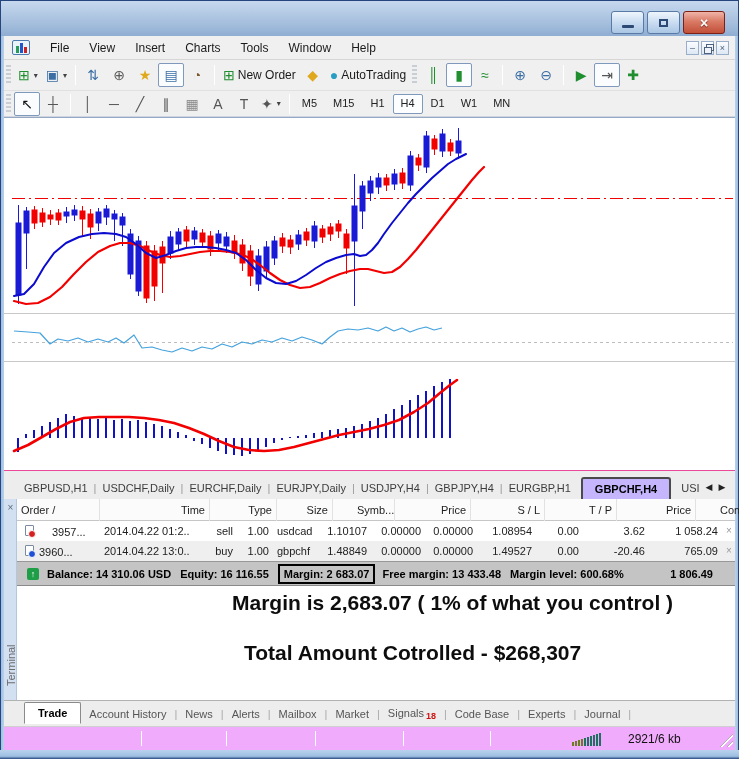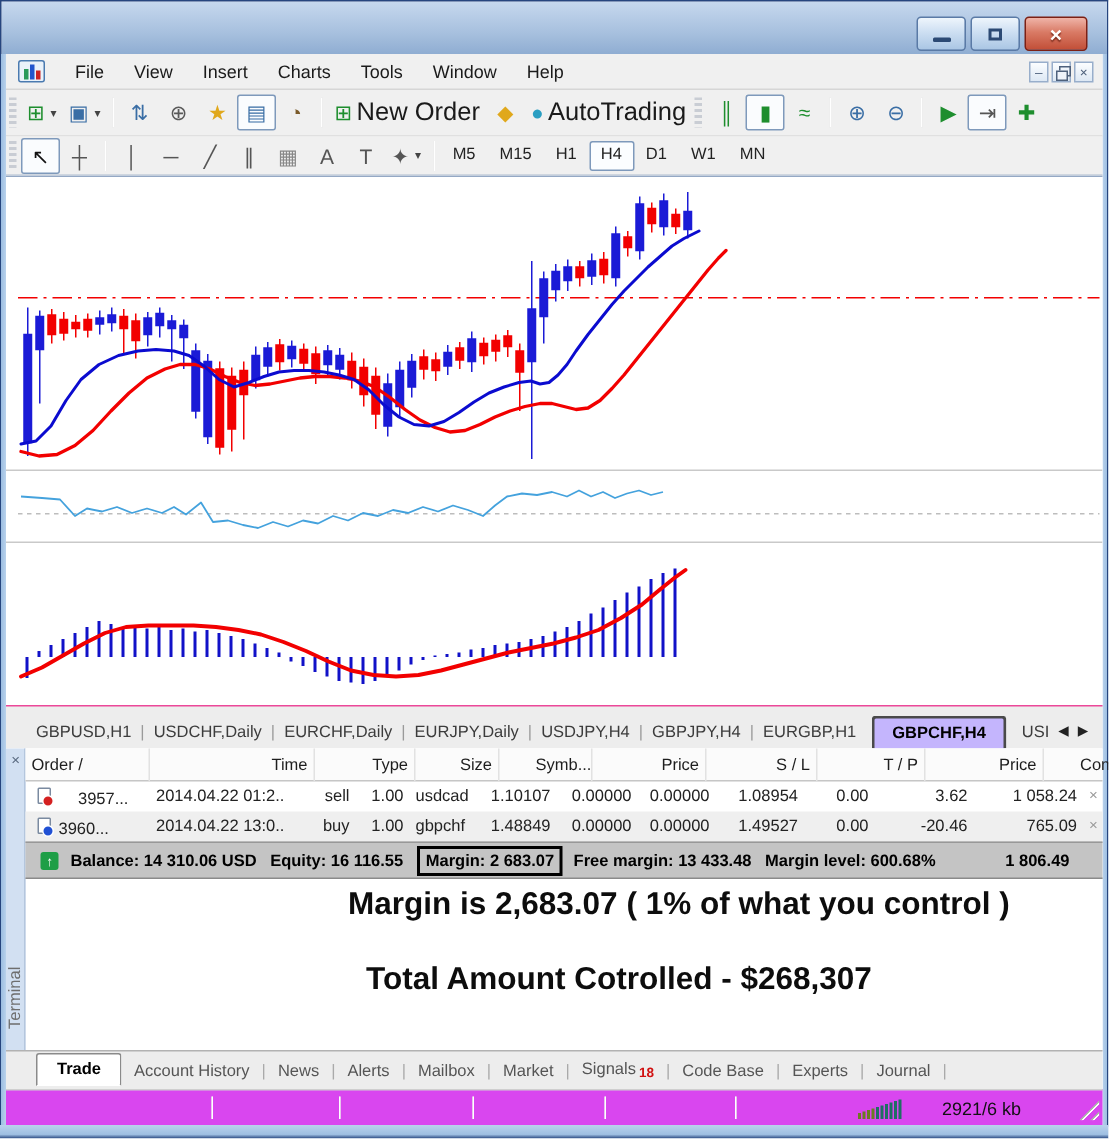--- a/index.html
+++ b/index.html
@@ -41,21 +41,21 @@
   .toolbar{position:absolute;left:4px;width:731px;background:#f0f0f0;display:flex;align-items:center;}
   #toolbar1{top:60px;height:31px;border-bottom:1px solid #e0e0e0;}
   #toolbar2{top:91px;height:26px;border-bottom:1px solid #cfd6df;}
   .grip{width:5px;height:20px;margin:0 3px 0 2px;
     background:repeating-linear-gradient(#c9cdd4 0 2px,#f0f0f0 2px 4px);}
   .tbsep{width:1px;height:20px;background:#c9c9c9;border-right:1px solid #fff;margin:0 4px;}
   .tbtn{height:24px;min-width:26px;padding:0 3px;display:flex;align-items:center;justify-content:center;
     border:1px solid transparent;border-radius:2px;gap:3px;}
   .tbtn.pressed{background:#fafcfe;border-color:#7e99bb;}
   .tbtn .g{font-size:14px;line-height:1;}
-  .tbtn .lbl{font-size:17px;color:#1a1a1a;}
+  .tbtn .lbl{font-size:12px;color:#1a1a1a;}
   .dd{font-size:8px;color:#444;margin-left:1px;}
   .tfbtn{height:20px;padding:2px 7px;font-size:11px;color:#222;border:1px solid transparent;border-radius:2px;}
   .tfbtn.pressed{background:#fbfdff;border-color:#7e99bb;}
   
   .chart-area{position:absolute;left:4px;top:117px;width:731px;height:353px;background:#fff;
     border-top:1px solid #94a8c4;}
   
   .ctabs{position:absolute;left:4px;top:470px;width:731px;height:29px;background:#ededed;
     border-top:1px solid #ec4899;display:flex;align-items:flex-end;padding:0 0 0 14px;}
   .ctab{padding:4px 6px 5px 6px;font-size:11px;color:#3c3c3c;white-space:nowrap;}
@@ -94,21 +94,21 @@
   #anno2{left:240px;top:142px;}
   
   .btabs{position:absolute;left:4px;top:700px;width:731px;height:26px;background:#ededed;
     border-top:1px solid #b2b2b2;display:flex;align-items:center;padding-left:20px;font-size:11px;color:#555;}
   .btab{padding:4px 8px;white-space:nowrap;}
   .btab.active{background:#fff;border:1px solid #8a8a8a;border-bottom:1px solid #fff;border-radius:2px 2px 0 0;
     font-weight:bold;color:#000;padding:4px 13px;position:relative;top:-1px;}
   .btab-sep{color:#aaa;}
   .badge{color:#d01010;font-weight:bold;font-size:9px;vertical-align:-2px;margin-left:2px;}
   
-  .statusbar{position:absolute;left:4px;top:726px;width:731px;height:24px;background:#d946ef;
+  .statusbar{position:absolute;left:4px;top:726px;width:731px;height:24px;background:#f0abfc;
     border-top:1px solid #cfcfcf;}
   .st-sep{position:absolute;top:4px;width:1px;height:15px;background:#c6c6c6;border-right:1px solid #fff;}
   .sigbars{position:absolute;left:568px;top:5px;display:flex;align-items:flex-end;gap:1px;height:14px;}
   .sigbars i{display:block;width:2px;}
   .st-text{position:absolute;left:624px;top:5px;font-size:12px;color:#111;}
   .resize-grip{position:absolute;right:2px;top:4px;width:16px;height:16px;
     background:repeating-linear-gradient(135deg,transparent 0 3px,#b0b0b0 3px 4px,#fff 4px 5px);
     clip-path:polygon(100% 0,100% 100%,0 100%);}
 </style>
 </head>

